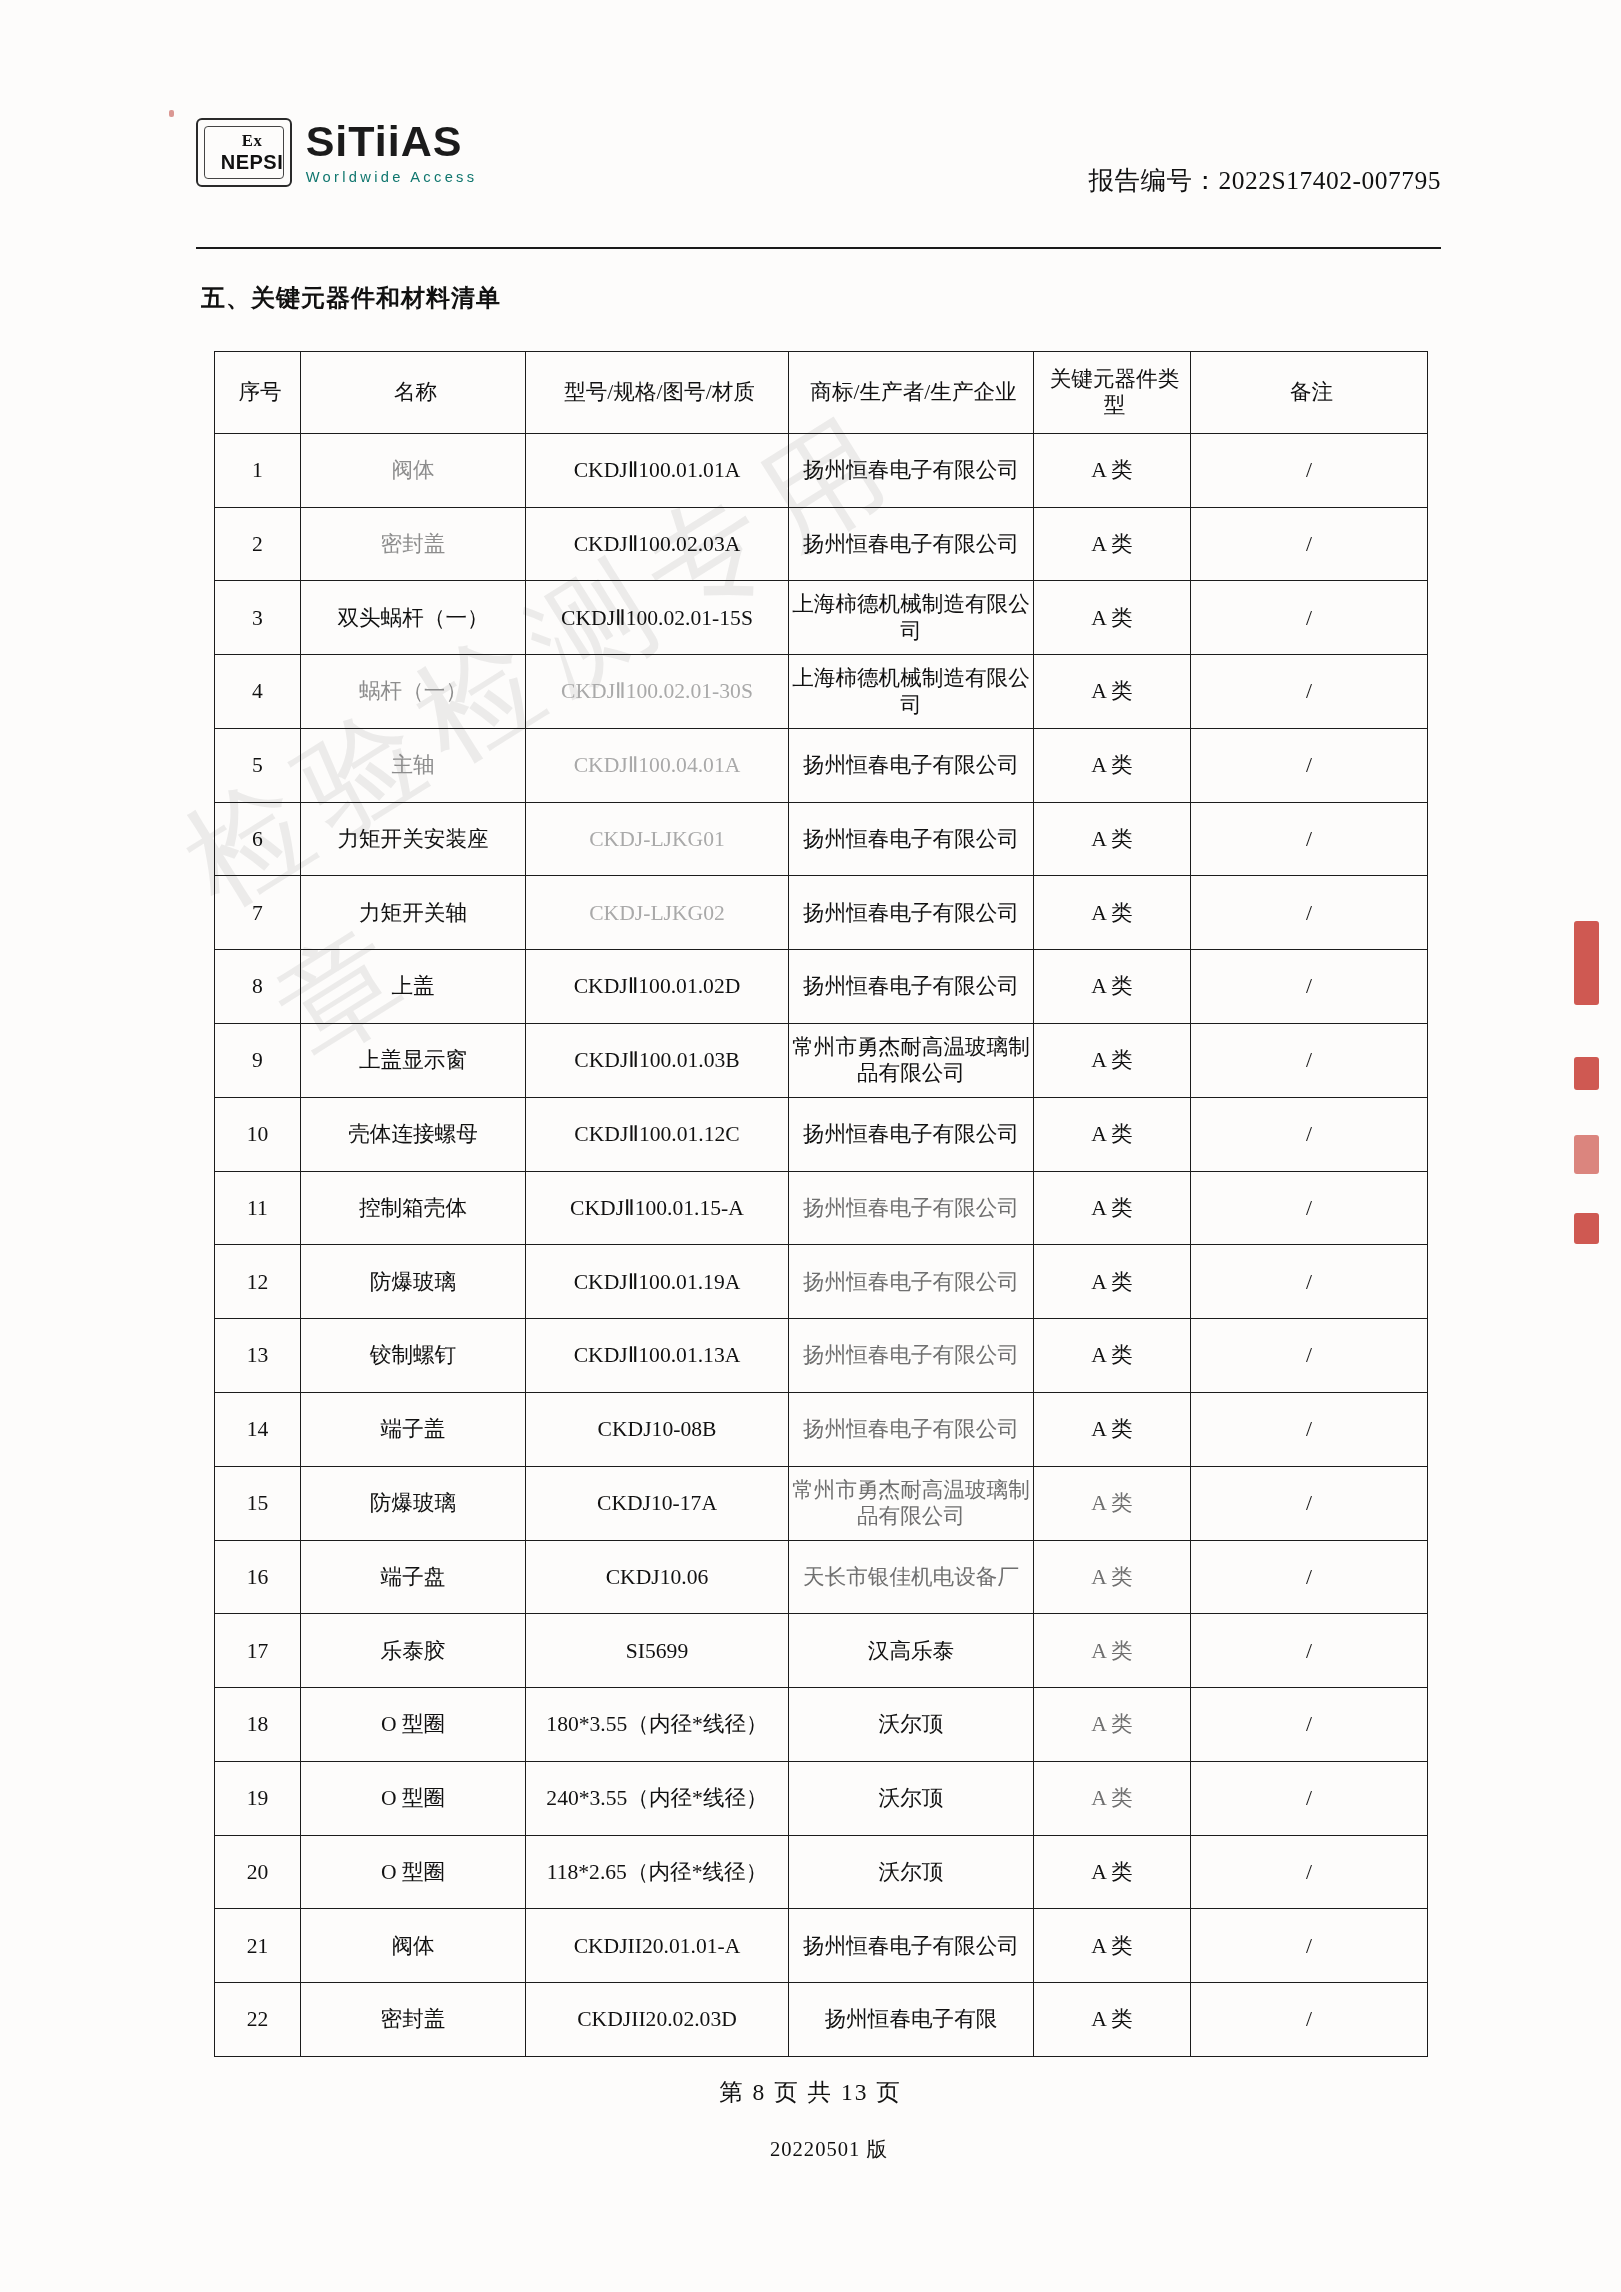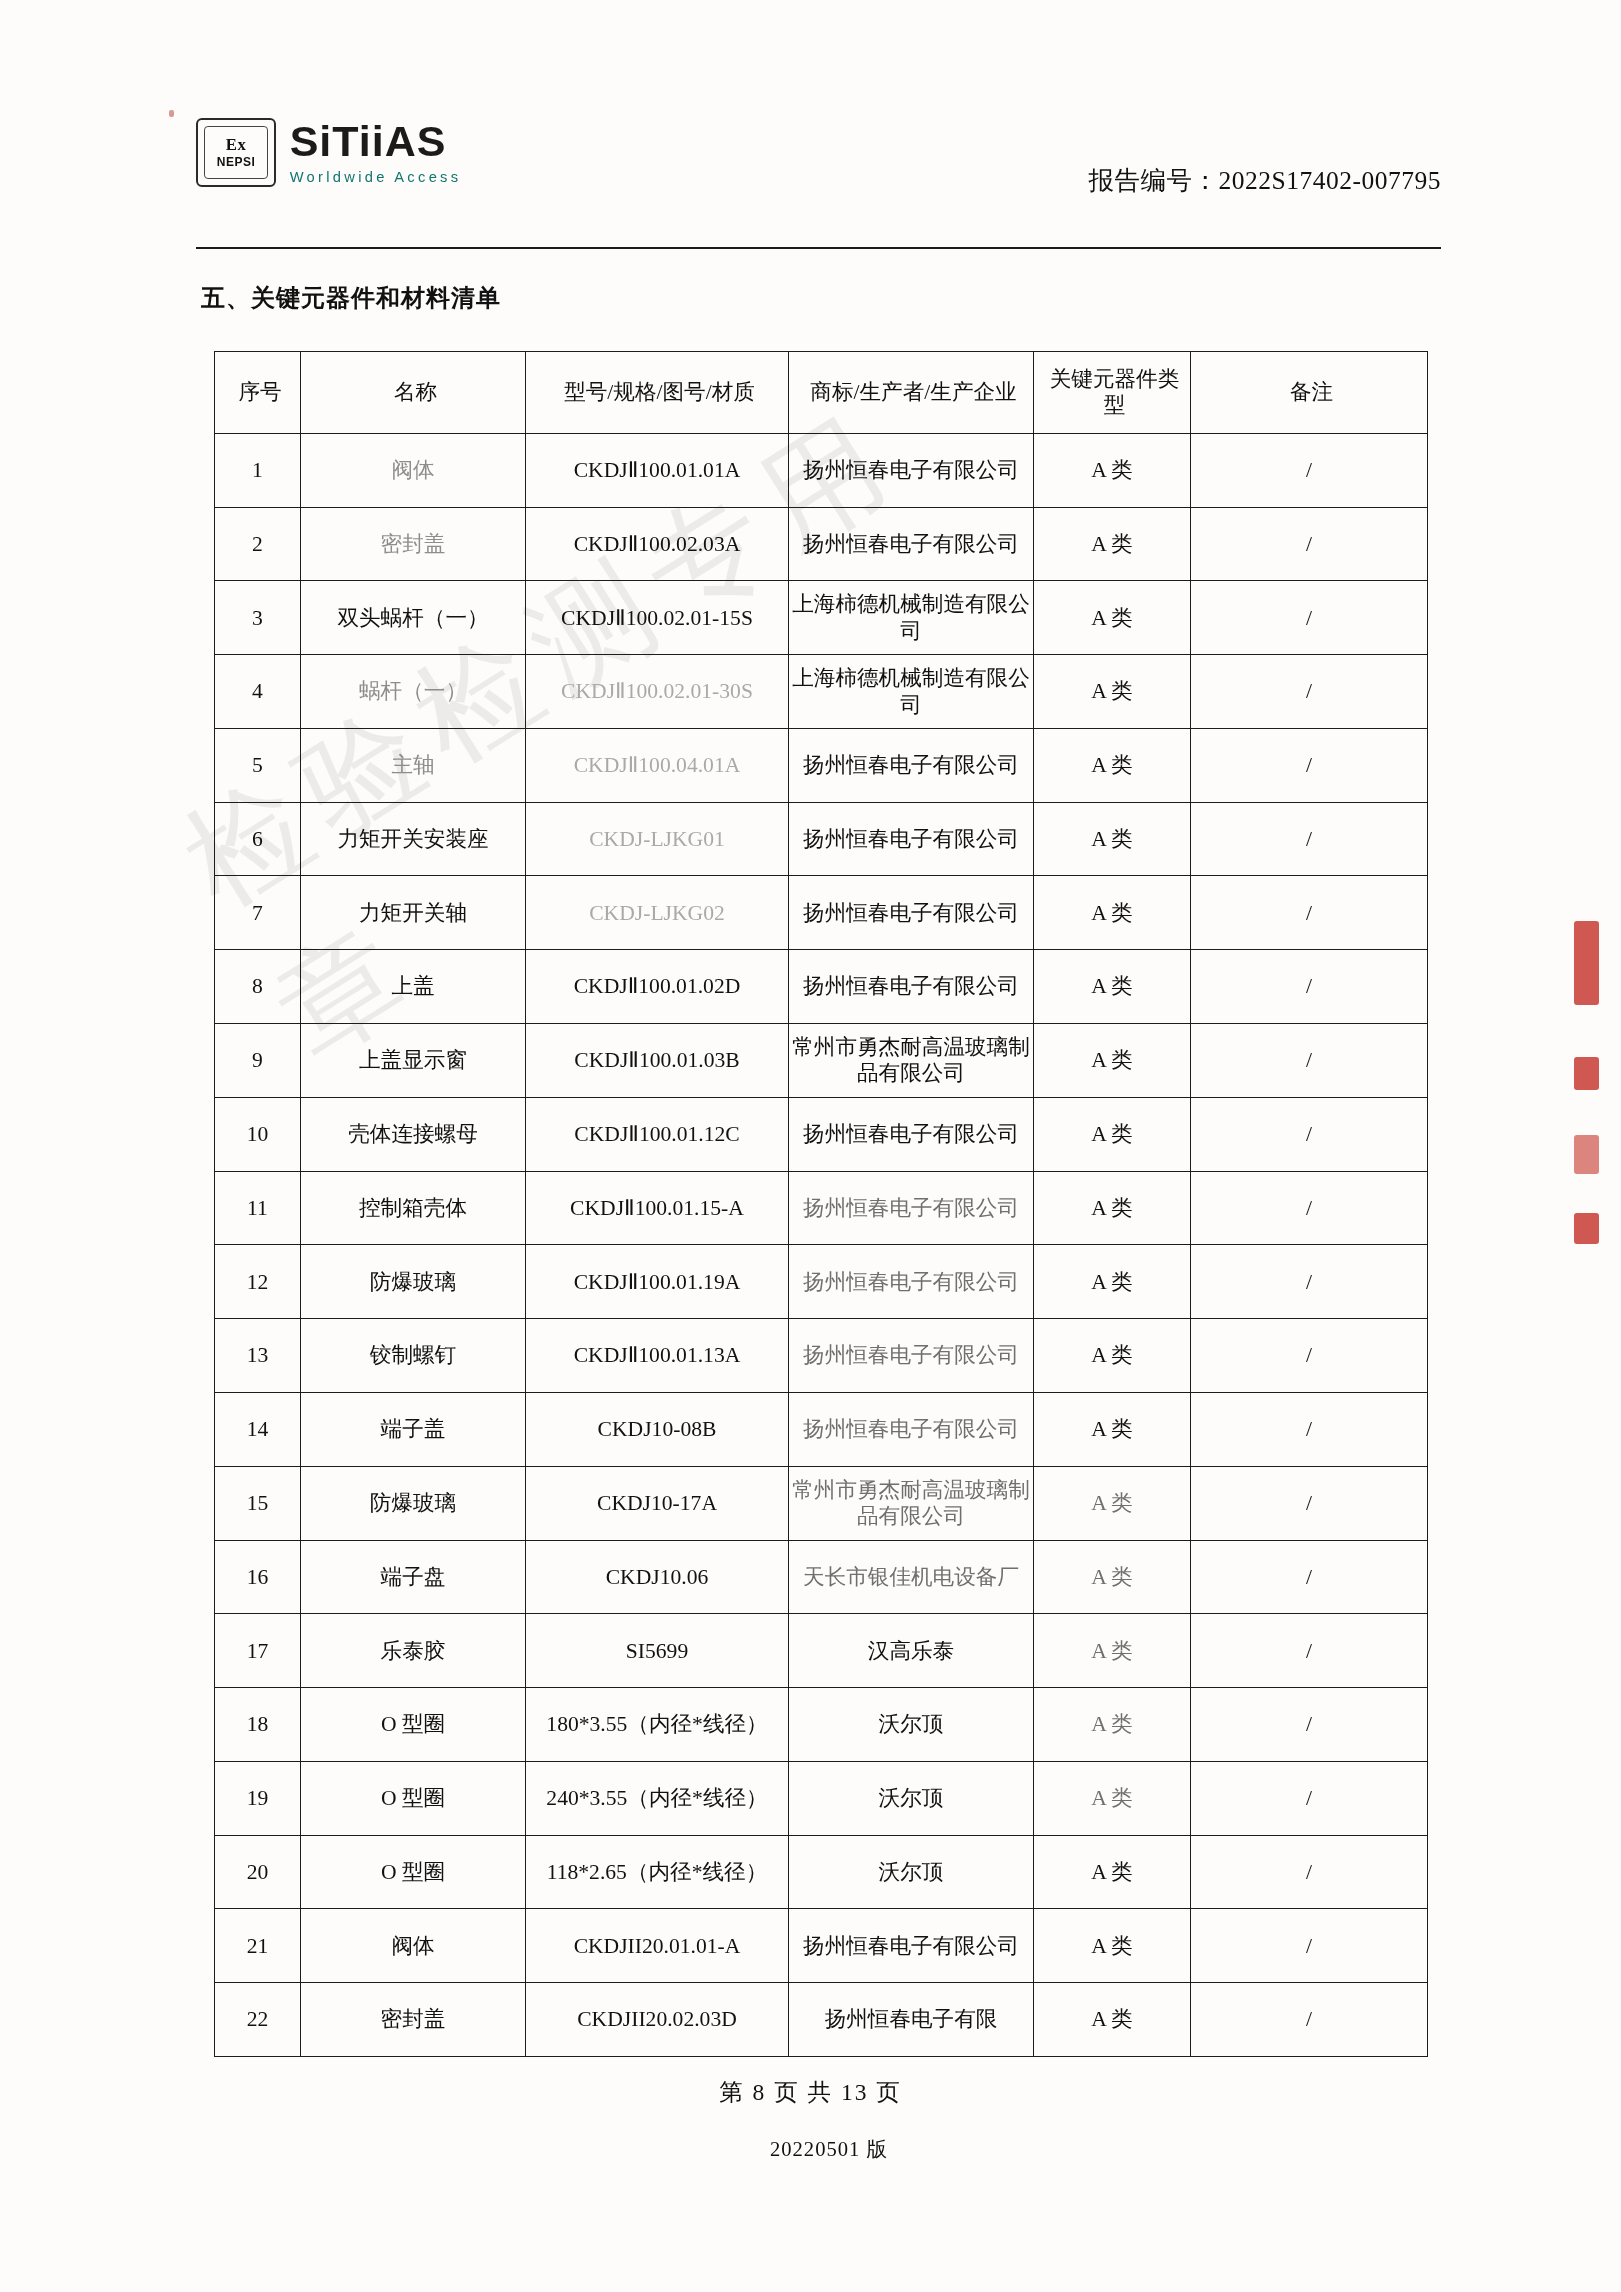--- a/index.html
+++ b/index.html
@@ -42,30 +42,31 @@
     height: 65px;
     border: 2px solid #2a2a2a;
     border-radius: 5.9px;
     position: relative;
     margin-right: 13.7px;
     display: flex;
     flex-direction: column;
     align-items: center;
     justify-content: center;
     line-height: 1;
+    padding-left: 16px;
   }
   .nepsi-mark .ex {
     font-family: "Liberation Serif", serif;
     font-size: 16.7px;
     font-weight: bold;
     letter-spacing: 0.5px;
   }
   .nepsi-mark .nepsi {
     font-family: "Liberation Sans", sans-serif;
-    font-size: 12px;
+    font-size: 20px;
     font-weight: bold;
     letter-spacing: 0.5px;
     margin-top: 2px;
   }
   .nepsi-mark .hexline {
     position: absolute;
     left: 5.9px;
     right: 5.9px;
     top: 5.9px;
     bottom: 5.9px;

